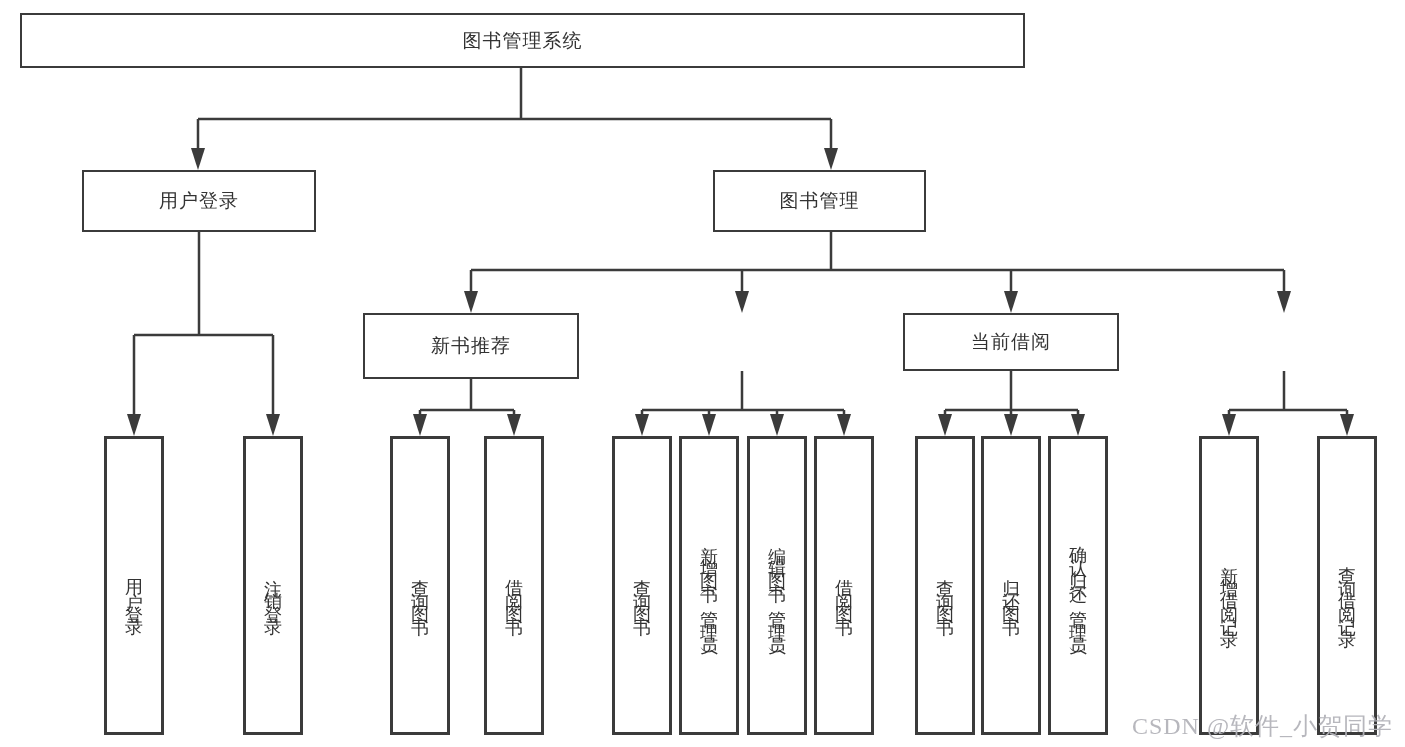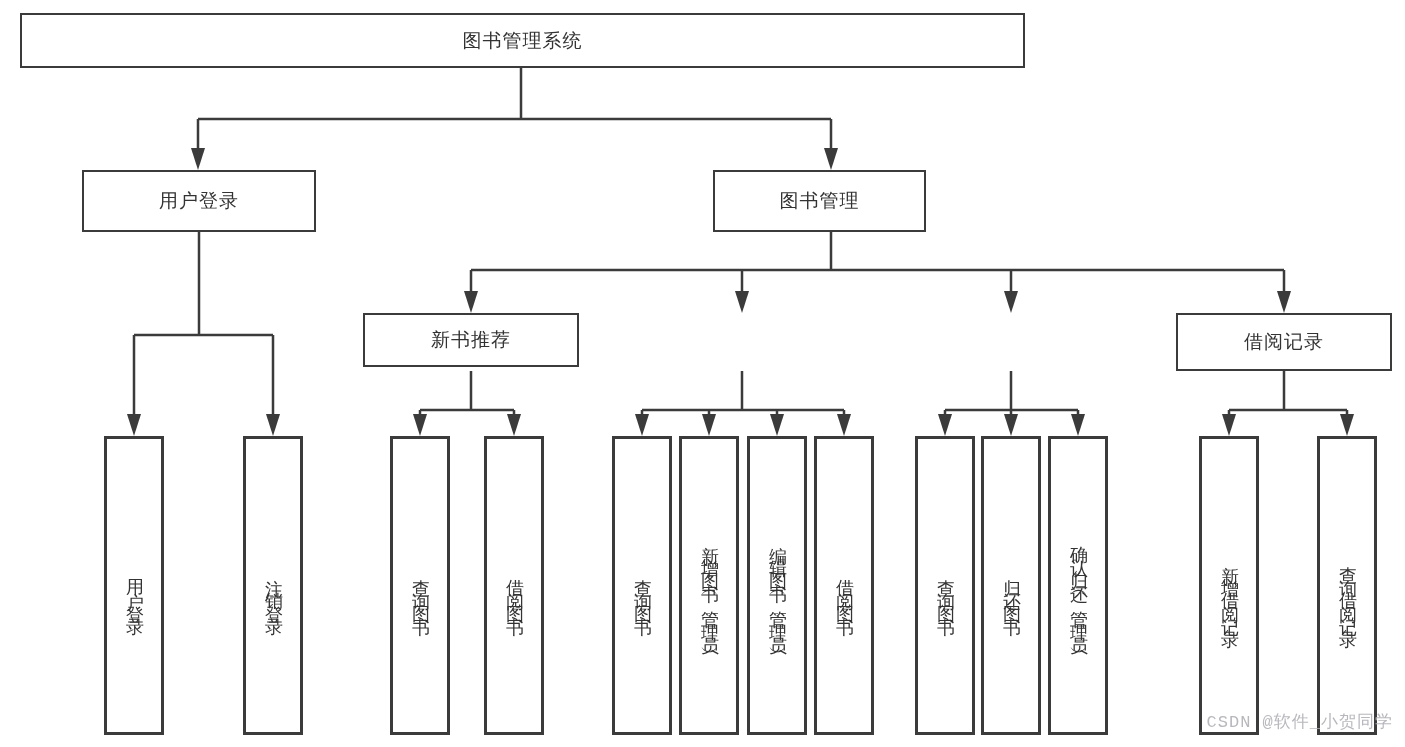--- a/index.html
+++ b/index.html
@@ -1,37 +1,37 @@
 <!DOCTYPE html>
 <html><head>
 <meta charset="utf-8">
 <style>
   html,body{margin:0;padding:0;background:#ffffff;}
   .stage{
     position:relative;width:1405px;height:747px;background:#ffffff;overflow:hidden;
-    font-family:Liberation Mono, monospace;
+    font-family:Liberation Serif, serif;
     color:#333333;
   }
   .wires{position:absolute;left:0;top:0;}
   .box{
     position:absolute;box-sizing:border-box;background:#ffffff;
     border:2px solid #3b3b3b;
     display:flex;align-items:center;justify-content:center;
     color:#333333;white-space:nowrap;
   }
   .box.h{font-size:19px;letter-spacing:1px;}
   .box.v{
     border-width:3px;
     writing-mode:vertical-rl;text-orientation:mixed;
     font-size:18px;letter-spacing:13px;line-height:1;
     padding-top:10px;
   }
   .watermark{
     position:absolute;right:12px;top:710px;
-    font-size:17px;letter-spacing:1px;
+    font-size:24px;letter-spacing:1px;
     color:#b4b4ba;opacity:.95;
   }
 </style>
 </head>
 <body>
 
 <div class="stage">
 
   <svg class="wires" width="1405" height="747" viewBox="0 0 1405 747">
     <g stroke="#3b3b3b" stroke-width="2.5" fill="none">
@@ -64,22 +64,22 @@
       <polygon points="1229,436 1222,414 1236,414"></polygon>
       <polygon points="1347,436 1340,414 1354,414"></polygon>
     </g>
   </svg>
 
   <div class="box h" style="left:20px;top:13px;width:1005px;height:55px">图书管理系统</div>
 
   <div class="box h" style="left:82px;top:170px;width:234px;height:62px">用户登录</div>
   <div class="box h" style="left:713px;top:170px;width:213px;height:62px">图书管理</div>
 
-  <div class="box h" style="left:363px;top:313px;width:216px;height:54px">新书推荐</div>
-  <div class="box h" style="left:1176px;top:313px;width:216px;height:58px">借阅记录</div>
+  <div class="box h" style="left:363px;top:313px;width:216px;height:66px">新书推荐</div>
+  <div class="box h" style="left:903px;top:313px;width:216px;height:58px">当前借阅</div>
 
   <div class="box v" style="left:104px;top:436px;width:60px;height:299px">用户登录</div>
   <div class="box v" style="left:243px;top:436px;width:60px;height:299px">注销登录</div>
 
   <div class="box v" style="left:390px;top:436px;width:60px;height:299px">查询图书</div>
   <div class="box v" style="left:484px;top:436px;width:60px;height:299px">借阅图书</div>
 
   <div class="box v" style="left:612px;top:436px;width:60px;height:299px">查询图书</div>
   <div class="box v" style="left:679px;top:436px;width:60px;height:299px">新增图书（管理员）</div>
   <div class="box v" style="left:747px;top:436px;width:60px;height:299px">编辑图书（管理员）</div>

